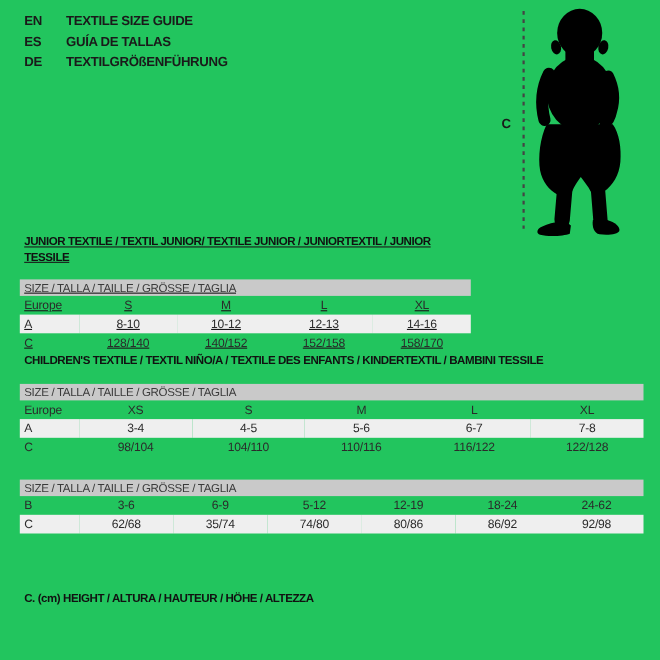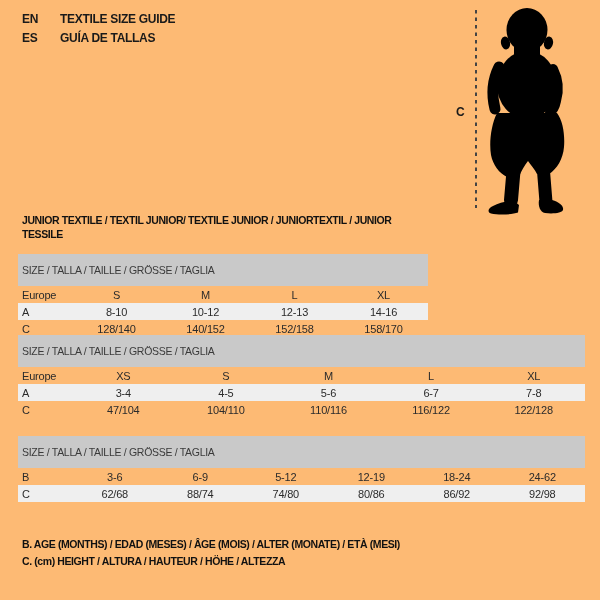--- a/index.html
+++ b/index.html
@@ -1,41 +1,41 @@
 <!DOCTYPE html>
 <html><head>
 <meta charset="utf-8">
 <style>
   html,body{margin:0;padding:0;background:#fff;}
   body{width:600px;height:600px;font-family:"Liberation Sans",sans-serif;color:#1a1a1a;}
-  .page{position:relative;width:600px;height:600px;overflow:hidden;background:#fdba74;}
+  .page{position:relative;width:600px;height:600px;overflow:hidden;background:#22c55e;}
 
   
   .lang-block{position:absolute;left:22px;top:10px;}
   .lang-row{display:flex;line-height:18.5px;font-weight:bold;font-size:12px;letter-spacing:-0.3px;}
   .lang-code{width:38px;flex:0 0 38px;}
 
   
   .figure{position:absolute;left:450px;top:5px;width:140px;height:210px;}
   .c-label{position:absolute;left:6px;top:100px;font-weight:bold;font-size:12px;}
   .dash-svg{position:absolute;left:24px;top:3px;}
   .baby-svg{position:absolute;left:33px;top:2px;}
 
   
   .size-section{position:absolute;left:18px;}
-  .s1{top:213px;width:410px;}
+  .s1{top:213px;width:410px;text-decoration:underline;}
   .s2{top:321px;width:567px;}
   .s3{top:425px;width:567px;}
   .section-title{font-weight:bold;font-size:10.5px;letter-spacing:-0.4px;line-height:14px;margin-left:4px;color:#111;}
   table{border-collapse:collapse;width:100%;table-layout:fixed;}
   .s1 table{margin-top:13px;}
   .s2 table{margin-top:14px;}
   .s3 table{margin-top:11px;}
   td{font-size:11px;color:#2b2b2b;height:17px;padding:0;letter-spacing:-0.2px;}
-  td.band{background:#c9c9c9;color:#3a3a3a;font-size:10.5px;height:32px;padding-left:4px;text-align:left;letter-spacing:-0.3px;}
+  td.band{background:#c9c9c9;color:#3a3a3a;font-size:10.5px;height:15px;padding-left:4px;text-align:left;letter-spacing:-0.3px;}
   td.label{text-align:left;padding-left:4px;}
   td.val{text-align:center;}
   col.labelcol{width:54px;}
   tr.alt{background:#efefef;}
 
   
   .notes{position:absolute;left:22px;top:536px;font-weight:bold;font-size:10.5px;letter-spacing:-0.4px;line-height:17px;color:#111;}
 </style>
 </head>
 <body>
@@ -44,20 +44,24 @@
 
   <div class="lang-block">
     <div class="lang-row">
       <span class="lang-code">EN</span>
       <span class="lang-title">TEXTILE SIZE GUIDE</span>
     </div>
     <div class="lang-row">
       <span class="lang-code">ES</span>
       <span class="lang-title">GUÍA DE TALLAS</span>
     </div>
+    <div class="lang-row">
+      <span class="lang-code">DE</span>
+      <span class="lang-title">TEXTILGRÖßENFÜHRUNG</span>
+    </div>
   </div>
 
   <div class="figure">
     <span class="c-label">C</span>
     <svg class="dash-svg" width="4" height="202" viewBox="0 0 4 202">
       <line x1="2" y1="2" x2="2" y2="200" stroke="#444" stroke-width="2" stroke-dasharray="3.5 4"></line>
     </svg>
     <svg class="baby-svg" width="95" height="208" viewBox="0 0 95 208">
       <g fill="#000" stroke="none">
 
@@ -116,20 +120,21 @@
         <td class="val">128/140</td>
         <td class="val">140/152</td>
         <td class="val">152/158</td>
         <td class="val">158/170</td>
       </tr>
     </tbody>
       </table>
   </section>
 
   <section class="size-section s2">
+    <div class="section-title">CHILDREN'S TEXTILE / TEXTIL NIÑO/A / TEXTILE DES ENFANTS / KINDERTEXTIL / BAMBINI TESSILE</div>
     <table>
       <colgroup>
           <col class="labelcol">
           <col>
           <col>
           <col>
           <col>
           <col>
         </colgroup>
       <tbody>
@@ -147,21 +152,21 @@
       <tr class="alt">
         <td class="label">A</td>
         <td class="val">3-4</td>
         <td class="val">4-5</td>
         <td class="val">5-6</td>
         <td class="val">6-7</td>
         <td class="val">7-8</td>
       </tr>
       <tr>
         <td class="label">C</td>
-        <td class="val">47/104</td>
+        <td class="val">98/104</td>
         <td class="val">104/110</td>
         <td class="val">110/116</td>
         <td class="val">116/122</td>
         <td class="val">122/128</td>
       </tr>
     </tbody>
       </table>
   </section>
 
   <section class="size-section s3">
@@ -184,28 +189,27 @@
         <td class="val">3-6</td>
         <td class="val">6-9</td>
         <td class="val">5-12</td>
         <td class="val">12-19</td>
         <td class="val">18-24</td>
         <td class="val">24-62</td>
       </tr>
       <tr class="alt">
         <td class="label">C</td>
         <td class="val">62/68</td>
-        <td class="val">88/74</td>
+        <td class="val">35/74</td>
         <td class="val">74/80</td>
         <td class="val">80/86</td>
         <td class="val">86/92</td>
         <td class="val">92/98</td>
       </tr>
     </tbody>
       </table>
   </section>
 
   <div class="notes">
-    <div>B. AGE (MONTHS) / EDAD (MESES) / ÂGE (MOIS) / ALTER (MONATE) / ETÀ (MESI)</div>
     <div>C. (cm) HEIGHT / ALTURA / HAUTEUR / HÖHE / ALTEZZA</div>
   </div>
 
 </div>
 
 </body></html>

